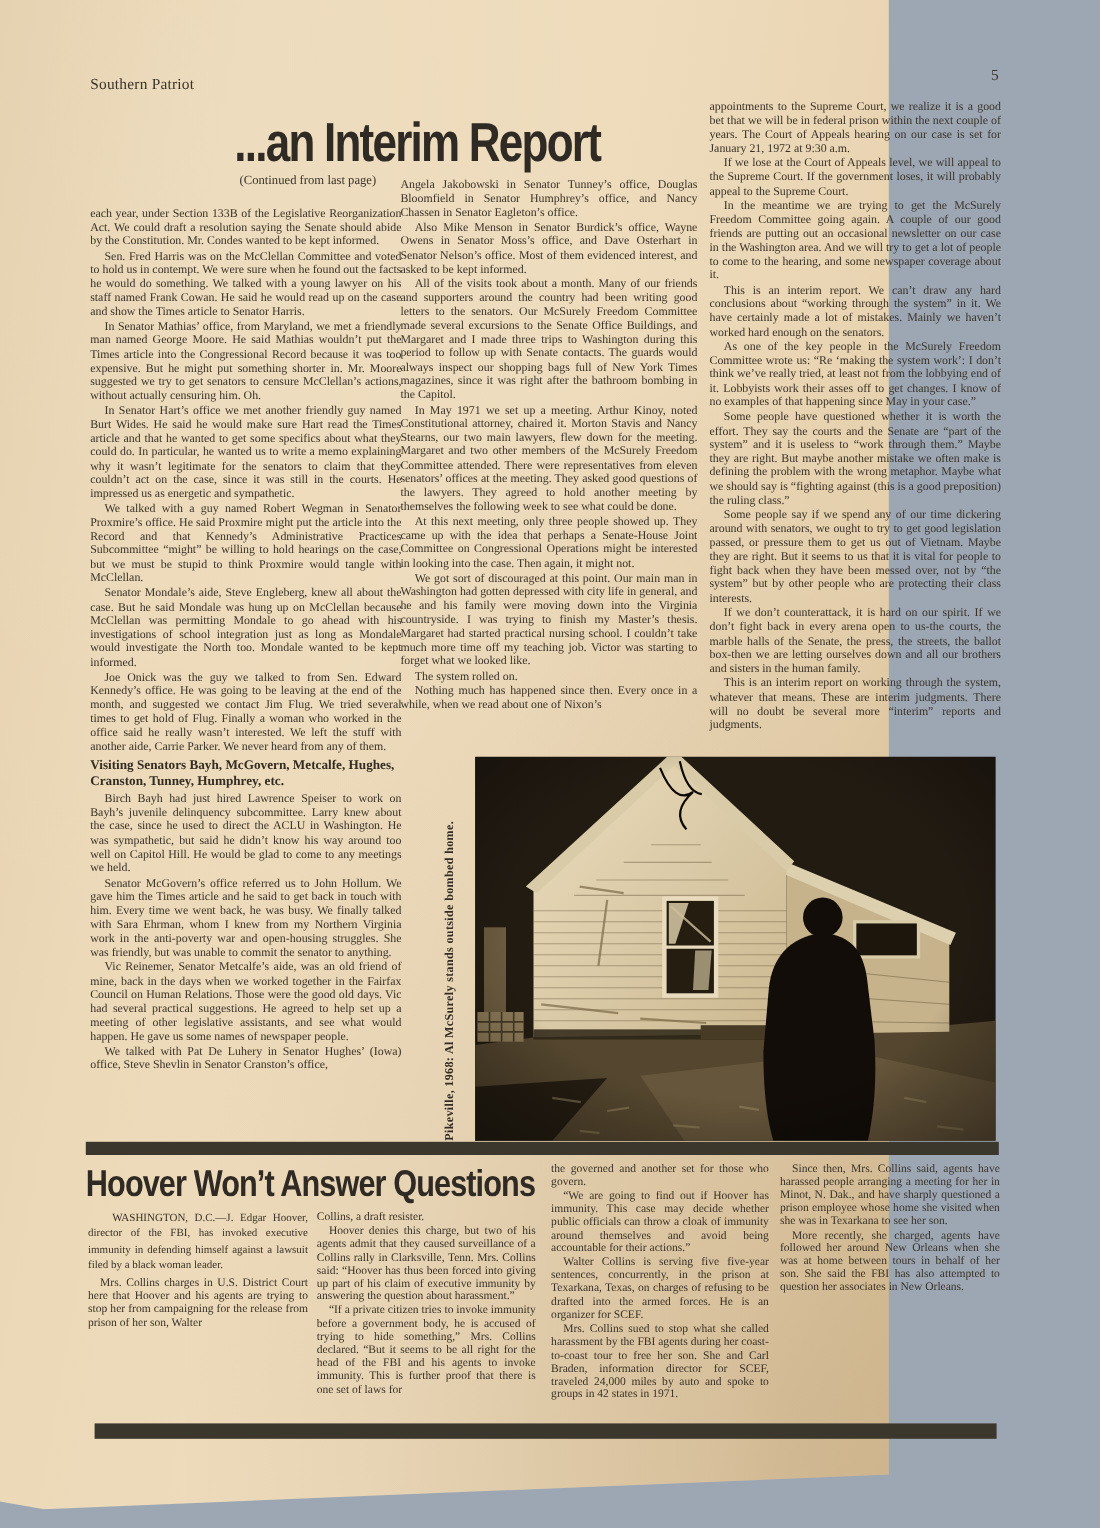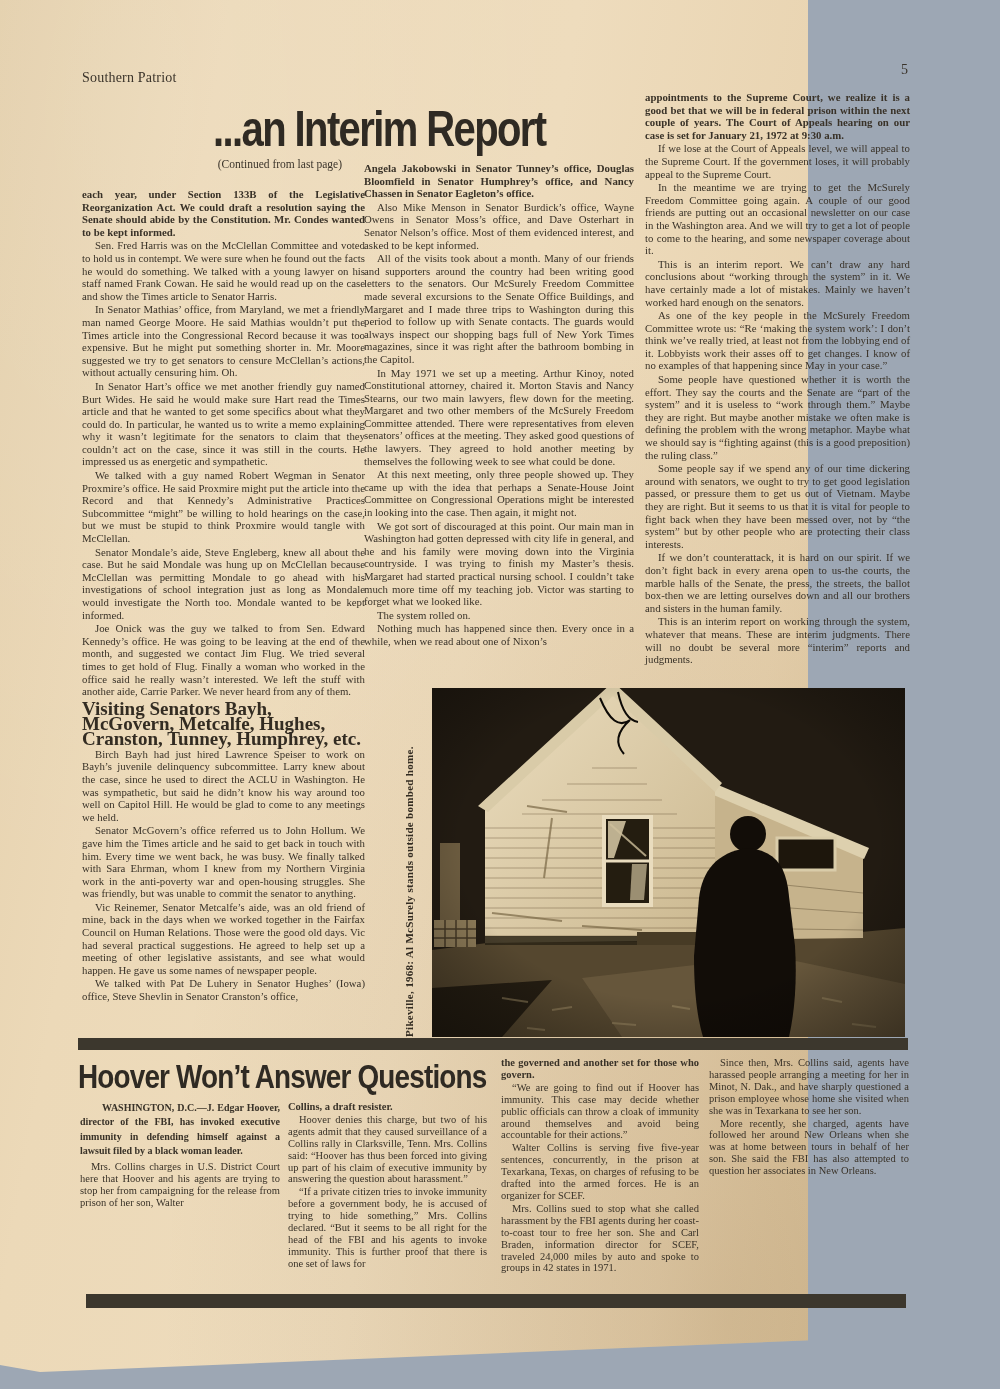--- a/index.html
+++ b/index.html
@@ -24,23 +24,23 @@
     font-family:"Liberation Sans",sans-serif;font-weight:bold;
     font-size:50px;letter-spacing:-2px;color:#2f2a23;
     transform:scaleX(.80);transform-origin:left top;
   }
   .contnote{position:absolute;left:82px;top:158px;width:260px;text-align:right;font-size:11.5px;color:#3a332a;}
   .art-col{
     position:absolute;font-size:10.8px;line-height:12.6px;color:#393228;
     text-align:justify;
   }
   .art-col p{margin:0 0 1px 0;text-indent:13px;}
-  .art-col p.ni{text-indent:0;font-weight:bold;}
+  .art-col p.ni{text-indent:0;}
   .subhead{
-    font-size:19px;line-height:15px;font-weight:bold;text-indent:0 !important;
+    font-size:12px;line-height:15px;font-weight:bold;text-indent:0 !important;
     margin:3px 0 2px 0 !important;text-align:left;color:#332c22;
   }
   .col-bot{font-size:10.5px;line-height:11.9px;}
   .col-bot p{margin:0 0 1px 0;text-indent:11px;}
   .col-bot p.ni{text-indent:0;}
   .lead{font-size:10px;line-height:14.3px;text-indent:22px !important;margin-bottom:3px !important;}
   .headline2{
     position:absolute;left:78px;top:1057px;white-space:nowrap;
     font-family:"Liberation Sans",sans-serif;font-weight:bold;
     font-size:34px;letter-spacing:-1px;color:#2f2a23;

